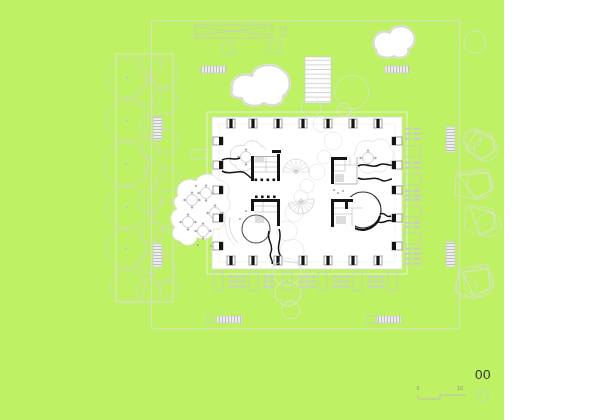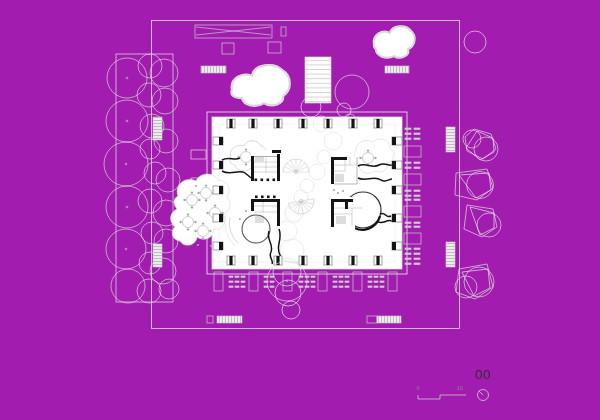--- a/index.html
+++ b/index.html
@@ -1,17 +1,17 @@
 <!DOCTYPE html>
 <html><head>
 <meta charset="utf-8">
 <title>00</title>
 <style>
   html,body{margin:0;padding:0;background:#ffffff;}
-  #stage{position:relative;width:600px;height:420px;background:#a21caf;overflow:hidden;
+  #stage{position:relative;width:504px;height:420px;background:#bef264;overflow:hidden;
          font-family:"Liberation Sans", sans-serif;}
   svg{display:block;}
   text{font-family:"Liberation Sans", sans-serif;}
   .floor-label{font-size:13.5px;fill:#2f2f2f;letter-spacing:0.4px;}
   .scale-num{font-size:5.2px;fill:#8a8a8a;}
 </style>
 </head>
 <body>
 
 <div id="stage">

